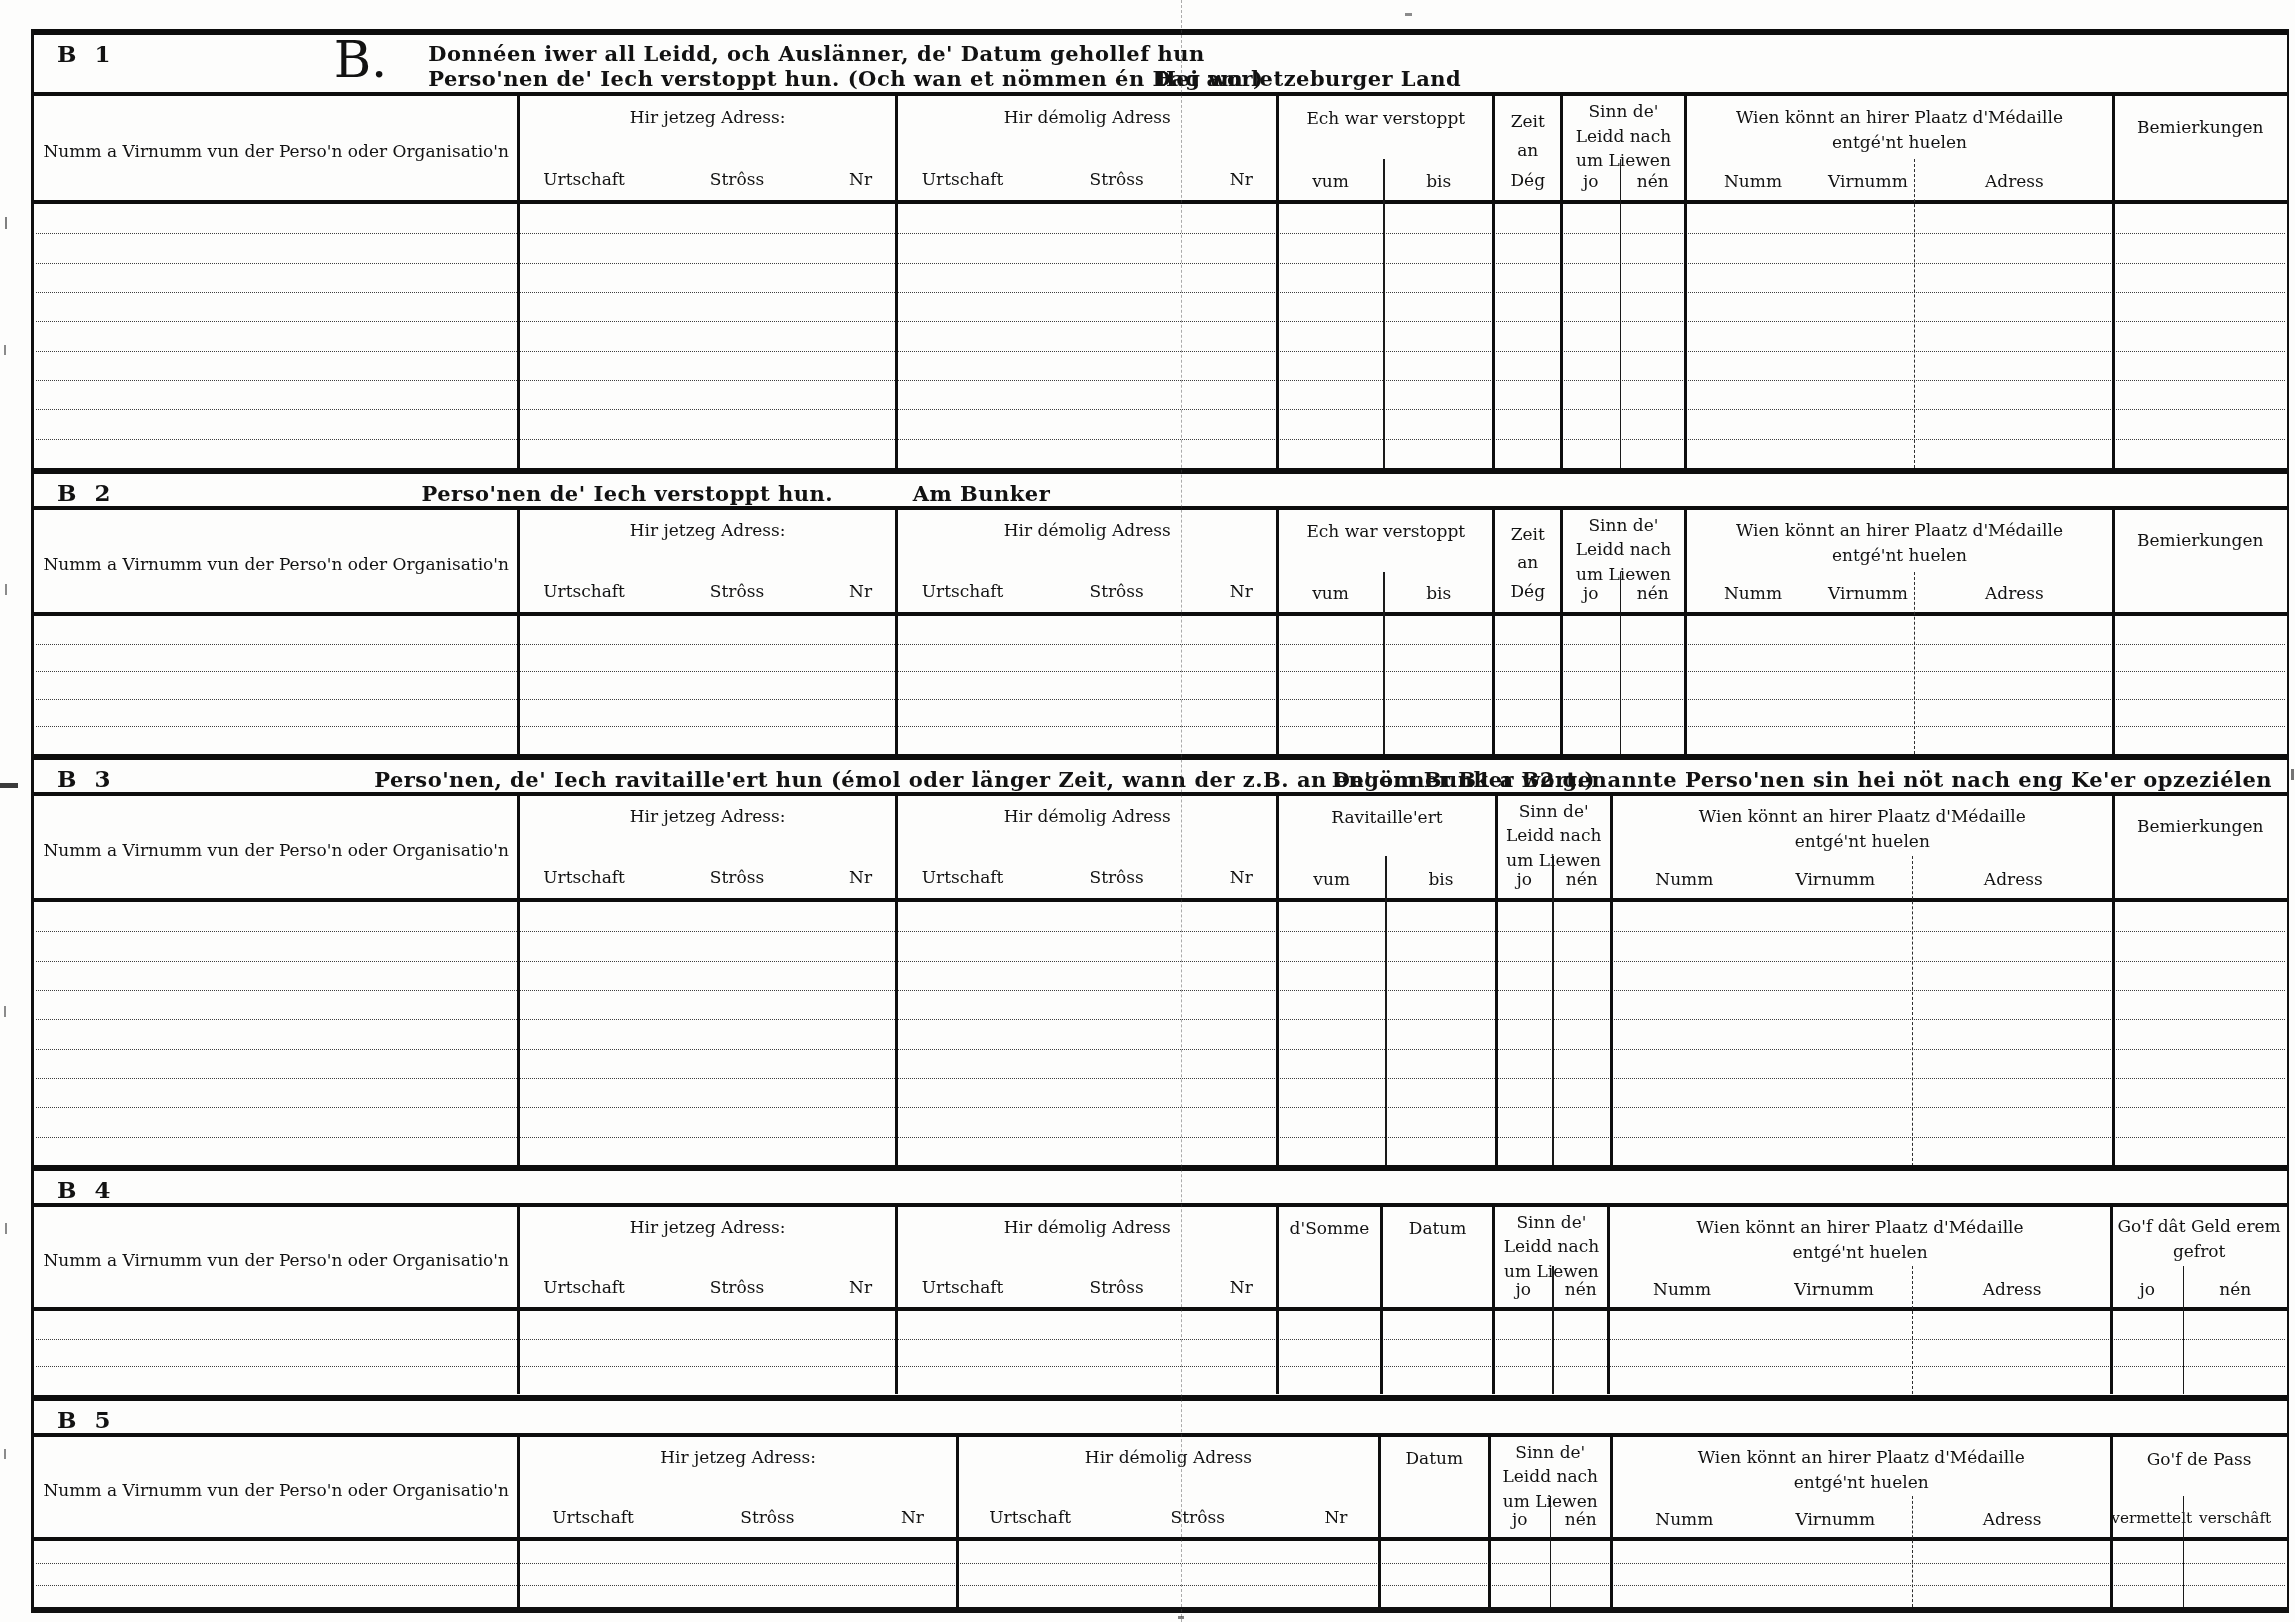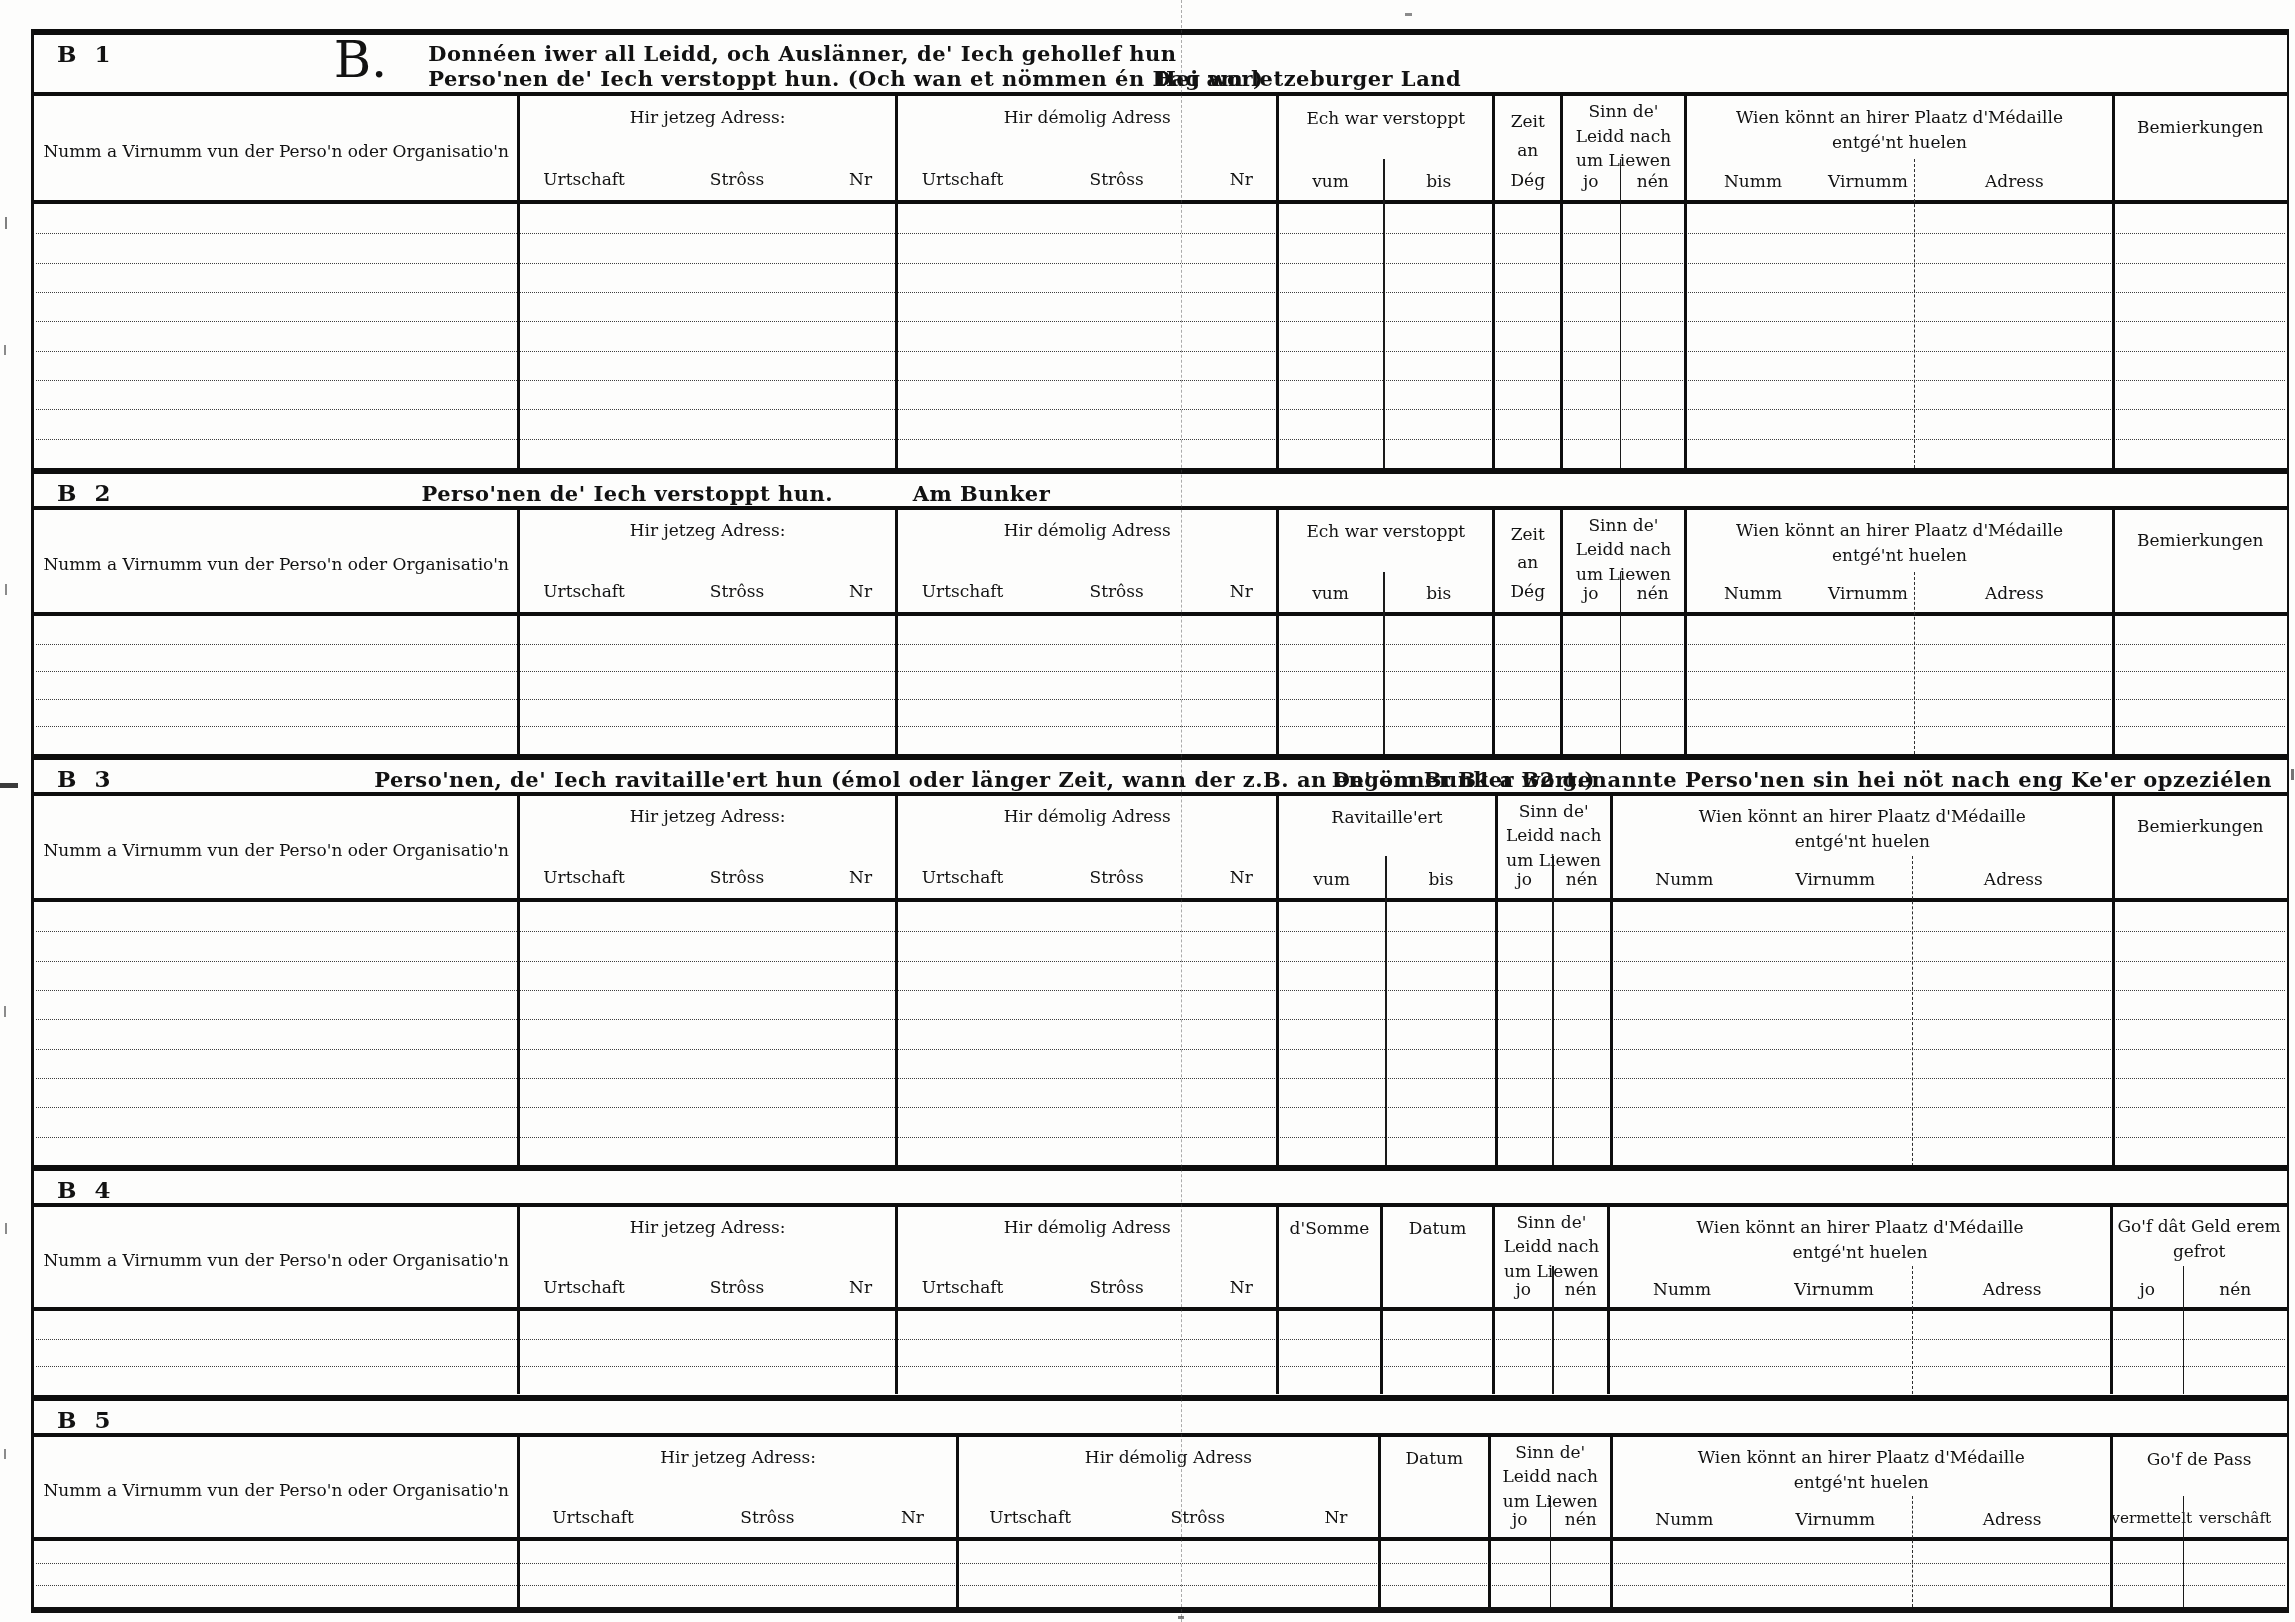--- a/index.html
+++ b/index.html
@@ -29,21 +29,21 @@
 </head>
 <body>
 
 <div id="scan">
 <div id="sheet">
 
   <div class="sec" style="top:0;height:439px;">
     <div class="tbar" style="height:67px;">
       <span class="blabel">B 1</span>
       <span class="bigletter" style="left:13.3%;">B.</span>
-      <div class="t" style="left:17.5%;top:6px;">Donnéen iwer all Leidd, och Auslänner, de' Iech gehollef hun</div>
+      <div class="t" style="left:17.5%;top:6px;">Donnéen iwer all Leidd, och Auslänner, de' Datum gehollef hun</div>
       <div class="t" style="left:17.5%;top:31px;">Perso'nen de' Iech verstoppt hun. (Och wan et nömmen én Dag wor)</div>
       <div class="t" style="left:49.8%;top:31px;">Hei am letzeburger Land</div>
     </div>
     <div class="grid" style="top:67px;">
       <div class="hdr" style="height:108px;">
         <div class="cl" style="left:0;width:21.5%;top:43px;">Numm a Virnumm vun der Perso'n oder Organisatio'n</div>
         <div class="cl" style="left:21.5%;width:16.8%;top:9px;">Hir jetzeg Adress:</div>
         <div class="subrow" style="left:22.6%;width:14.6%;top:73px;">
           <span>Urtschaft</span>
           <span>Strôss</span>

